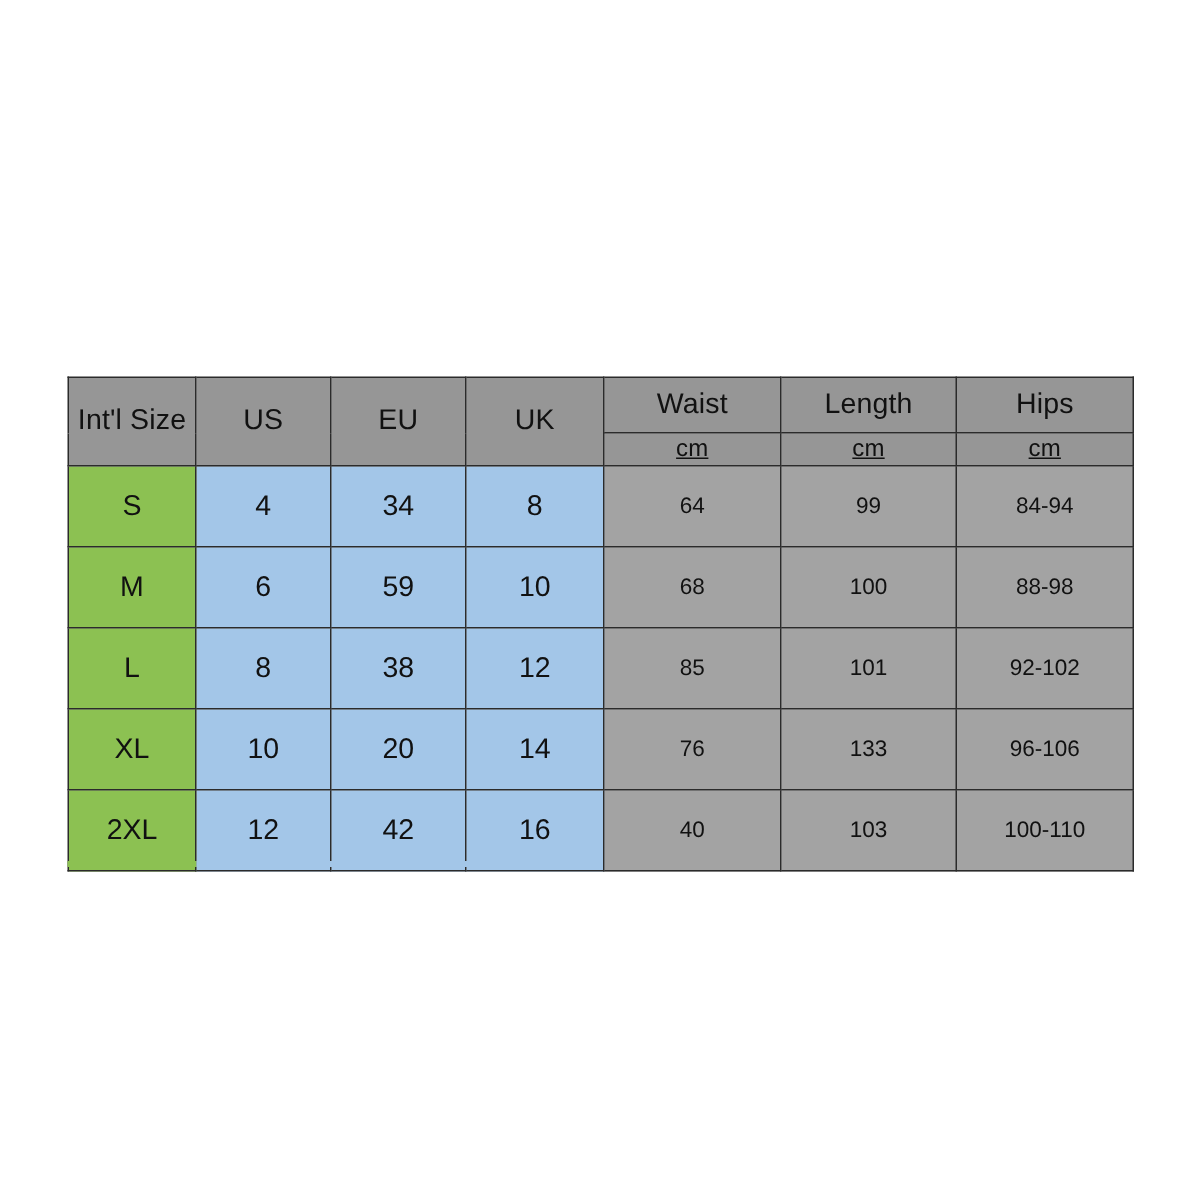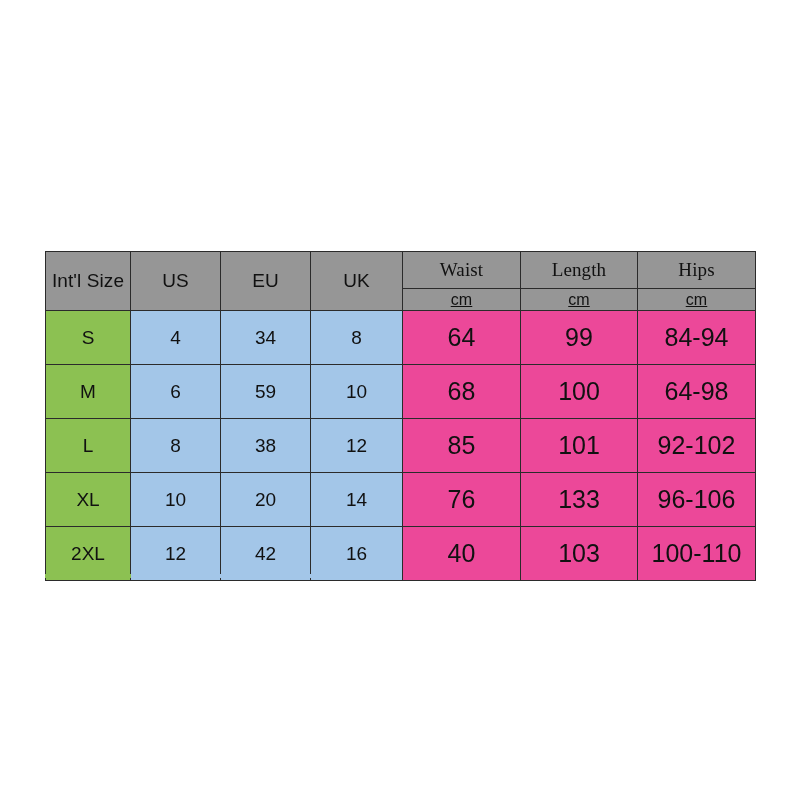--- a/index.html
+++ b/index.html
@@ -47,37 +47,37 @@
   col.c-length { width: 117px; }
   col.c-hips   { width: 118px; }
 
   
   .hdr {
     background: #969696;
     font-size: 19px;
     letter-spacing: .1px;
   }
   .hdr-merged { height: 57px; }
-  .hdr-top    { height: 36px; font-family: Liberation Serif, serif; }
+  .hdr-top    { height: 36px; }
   .hdr-unit   { height: 21px; font-size: 16px; text-decoration: underline; }
 
   
   tbody tr { height: 54px; }
 
   .cell-intl {
     background: #8cc152;
     font-size: 19px;
   }
   .cell-size {
     background: #a3c6e8;
     font-size: 19px;
   }
   .cell-meas {
-    background: #ec4899;
-    font-size: 25px;
+    background: #a3a3a3;
+    font-size: 15px;
   }
 
   
   #overhang {
     position: absolute;
     left: 45px;
     top: 574px;
     height: 4px;
     width: 357px;
     display: flex;
@@ -125,21 +125,21 @@
           <td class="cell-meas">99</td>
           <td class="cell-meas">84-94</td>
         </tr>
         <tr>
           <td class="cell-intl">M</td>
           <td class="cell-size">6</td>
           <td class="cell-size">59</td>
           <td class="cell-size">10</td>
           <td class="cell-meas">68</td>
           <td class="cell-meas">100</td>
-          <td class="cell-meas">64-98</td>
+          <td class="cell-meas">88-98</td>
         </tr>
         <tr>
           <td class="cell-intl">L</td>
           <td class="cell-size">8</td>
           <td class="cell-size">38</td>
           <td class="cell-size">12</td>
           <td class="cell-meas">85</td>
           <td class="cell-meas">101</td>
           <td class="cell-meas">92-102</td>
         </tr>

